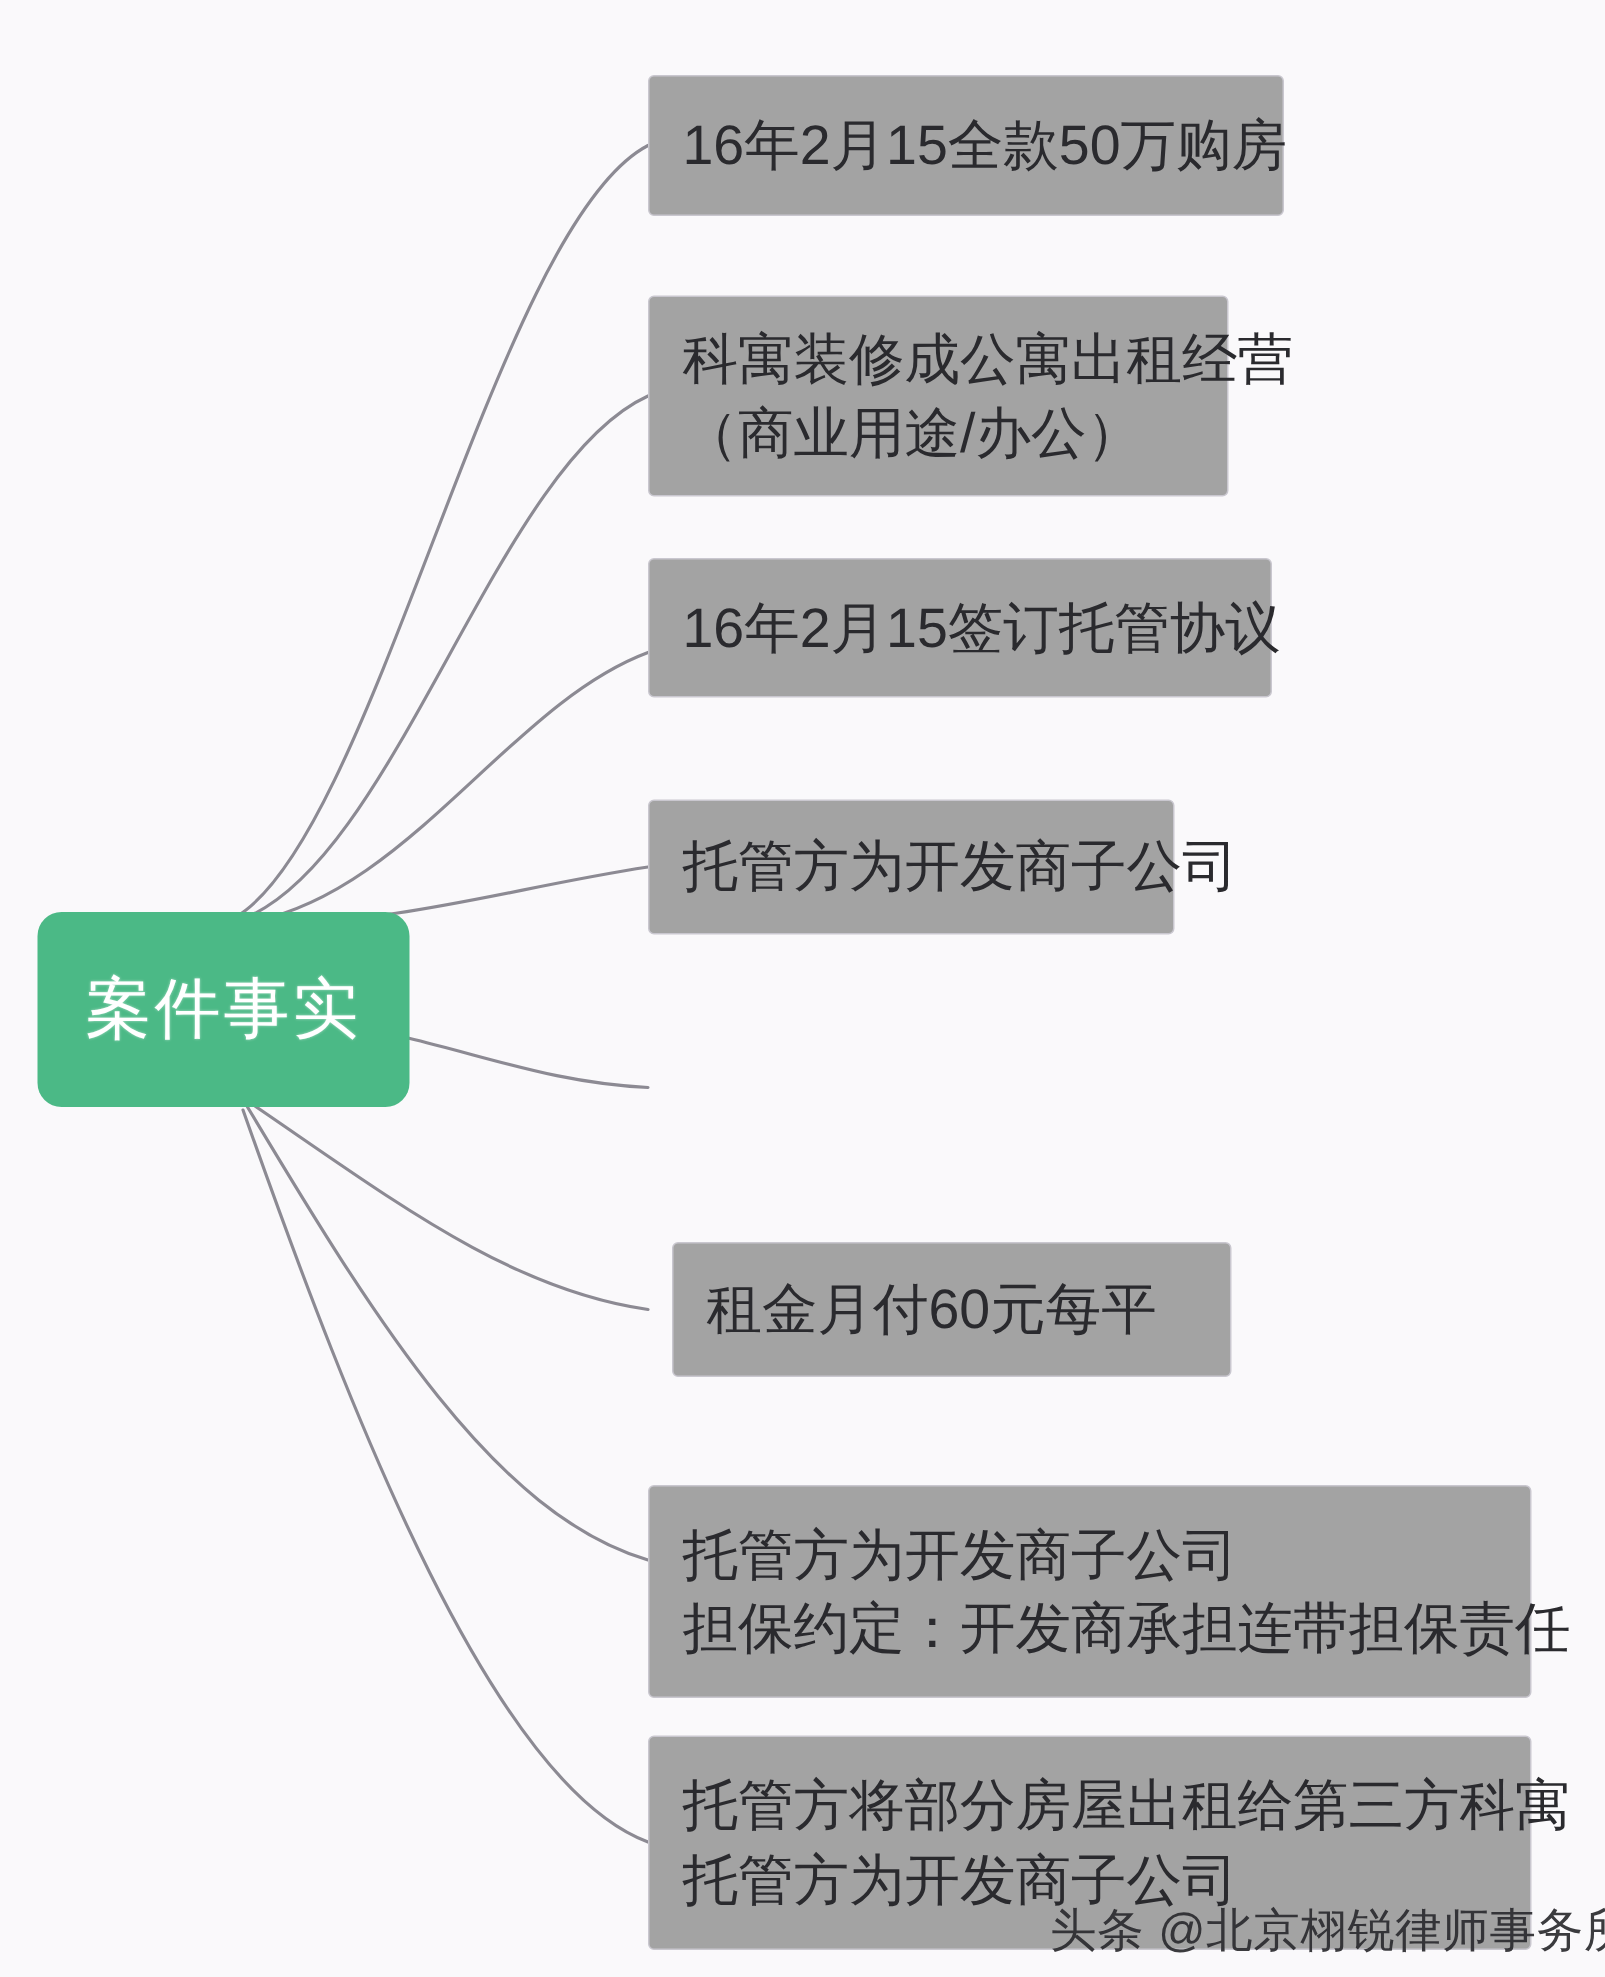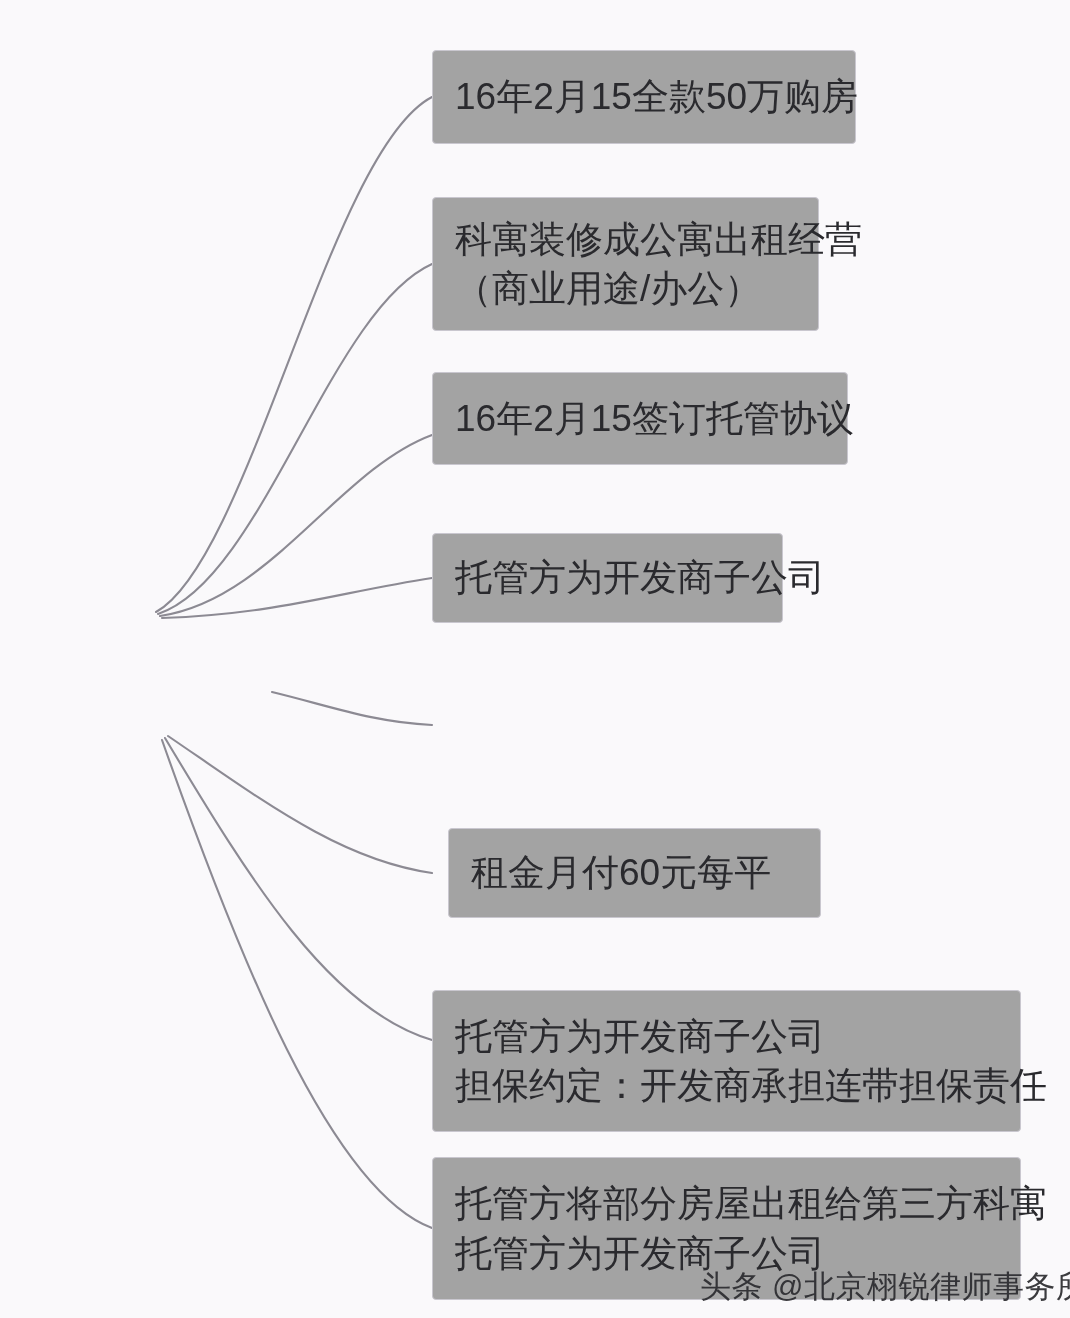--- a/index.html
+++ b/index.html
@@ -112,20 +112,23 @@
       <path d="M158,614 C262,580 330,310 432,264"></path>
       <path d="M160,616 C270,600 338,470 432,435"></path>
       <path d="M162,618 C278,614 340,592 432,578"></path>
       <path d="M272,692 C330,706 372,722 432,725"></path>
       <path d="M168,736 C262,800 340,860 432,873"></path>
       <path d="M165,738 C250,880 330,1010 432,1040"></path>
       <path d="M162,740 C236,950 330,1190 432,1228"></path>
     </g>
   </svg>
 
+  <div class="node root-node">
+    <span class="root-label">案件事实</span>
+  </div>
 
   <div class="node leaf-node n1">
     <span class="leaf-line">16年2月15全款50万购房</span>
   </div>
 
   <div class="node leaf-node n2">
     <span class="leaf-line">科寓装修成公寓出租经营</span>
     <span class="leaf-line">（商业用途/办公）</span>
   </div>
 

